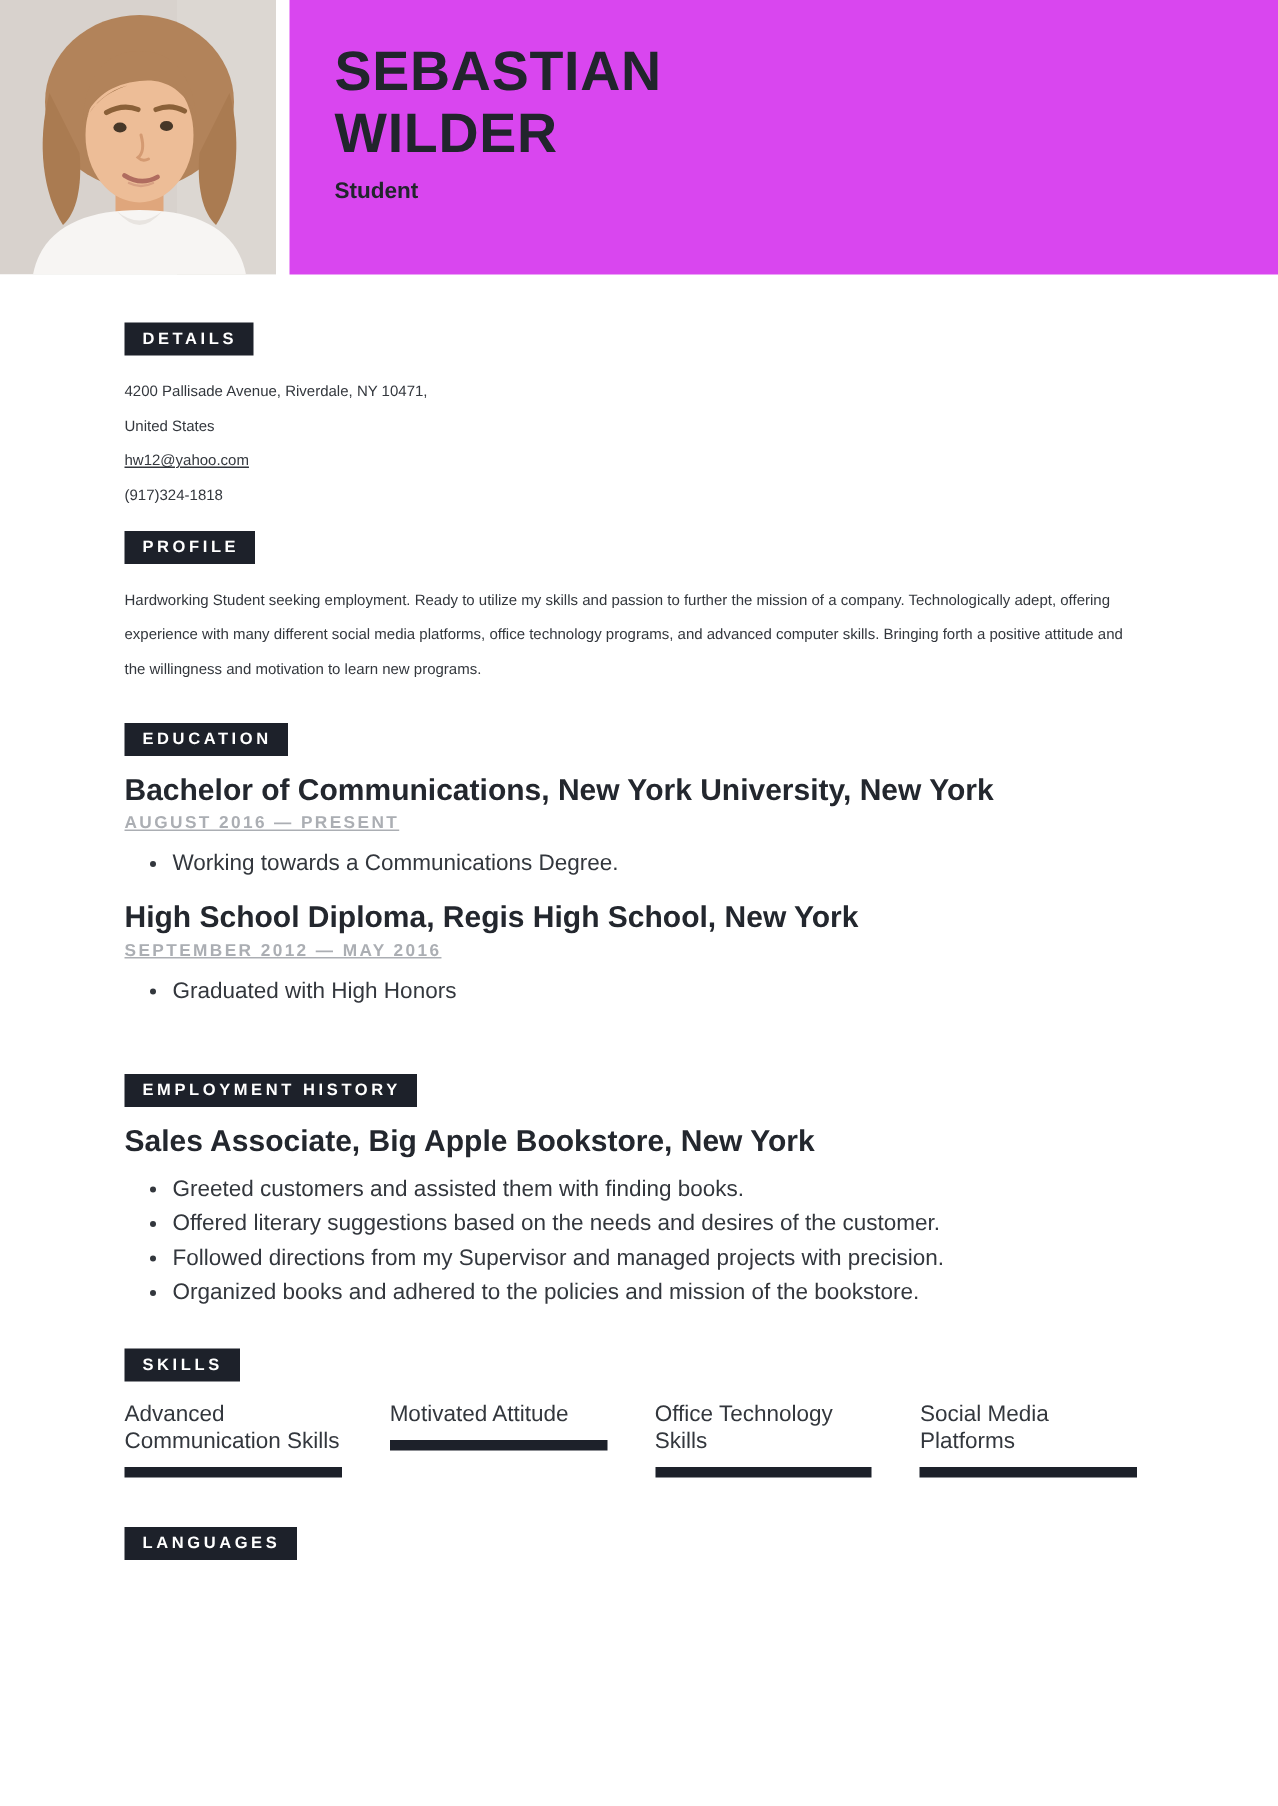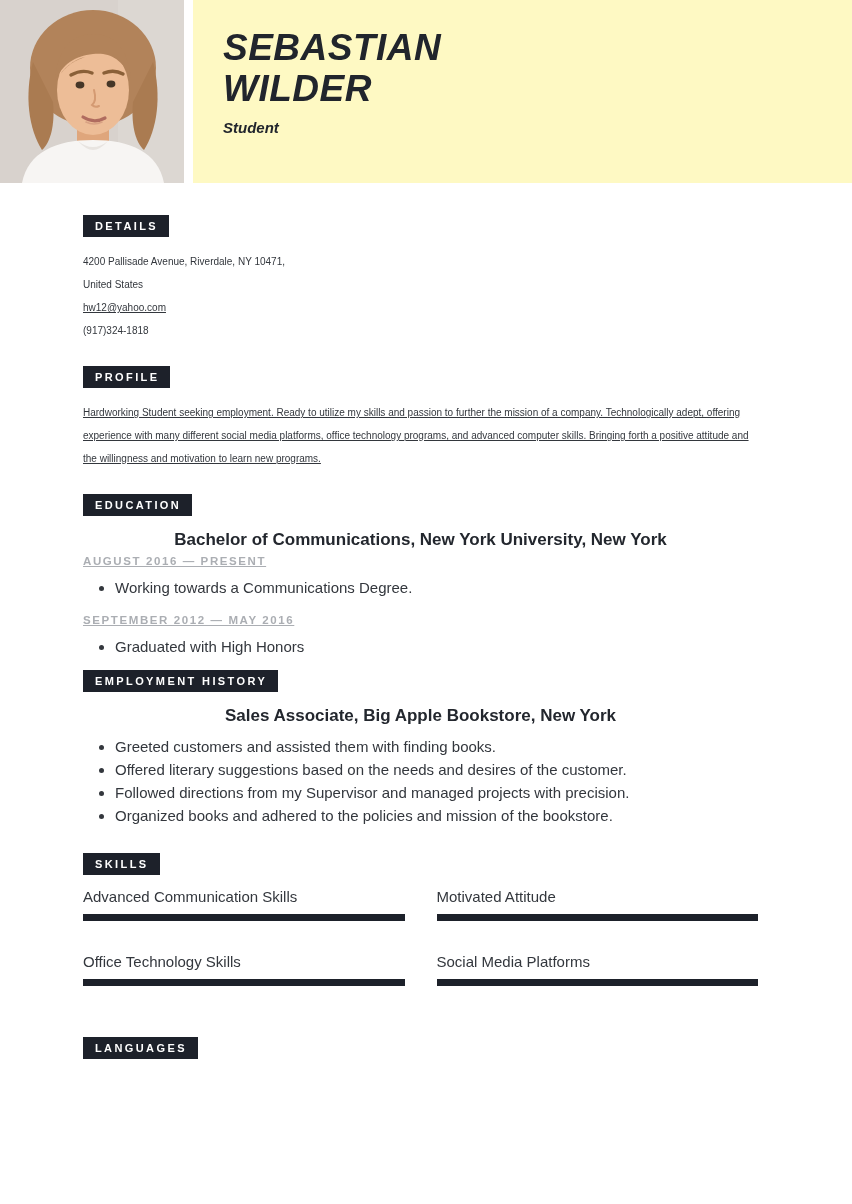--- a/index.html
+++ b/index.html
@@ -38,49 +38,49 @@
     display: inline-block;
     background: #1d212a; color: #ffffff;
     font-size: 11px; font-weight: 700; letter-spacing: 2.4px;
     padding: 5px 11px 4px 12px;
     line-height: 13px;
   }
 
   .body-text { font-size: 10px; line-height: 23px; color: #33373d; }
 
   .sec-details  { margin-top: 32px; }
-  .sec-profile  { margin-top: 24px; text-decoration: underline; }
+  .sec-profile  { margin-top: 12px; }
   .sec-education{ margin-top: 24px; }
-  .sec-employment{ margin-top: 12px; }
+  .sec-employment{ margin-top: 44px; }
   .sec-skills   { margin-top: 26px; }
-  .sec-languages{ margin-top: 51px; }
+  .sec-languages{ margin-top: 33px; }
 
   .after-label { margin-top: 13px; }
 
   .contact-line { display: block; }
   .email-link { color: #33373d; text-decoration: underline; cursor: pointer; }
 
   .profile-text { max-width: 700px; }
 
   .entry { margin-top: 13px; }
   .entry + .entry { margin-top: 15px; }
-  .entry-title { font-size: 17px; font-weight: 700; color: #23272e; line-height: 21px; text-align: center; }
+  .entry-title { font-size: 20px; font-weight: 700; color: #23272e; line-height: 21px; }
   .entry-dates {
     margin-top: 5px;
     font-size: 11.5px; font-weight: 600; letter-spacing: 1.6px;
     color: #abaeb3;
     text-decoration: underline;
   }
   ul.bullets { margin: 9px 0 0 0; padding-left: 32px; list-style: disc; }
   ul.bullets li { font-size: 15px; line-height: 23px; color: #33373d; }
 
   
   .two-col {
     display: grid;
-    grid-template-columns: 1fr 1fr;
+    grid-template-columns: 1fr 1fr 1fr 1fr;
     column-gap: 69px;
     row-gap: 12px;
     gap: 32px;
   }
   .meter-item {}
   .meter-name { font-size: 15px; line-height: 18px; color: #33373d; margin-bottom: 8px; }
   .meter-track { height: 7px; background: #ebecee; width: 100%; }
   .meter-fill { height: 7px; background: #1d212a; width: 0%; }
 </style>
 </head>
@@ -111,21 +111,21 @@
 
       <ellipse cx="80" cy="85" rx="4.4" ry="3.4" fill="#463728"></ellipse>
       <ellipse cx="111" cy="84" rx="4.4" ry="3.4" fill="#463728"></ellipse>
 
       <path d="M94 90 q3 11 -2 15 q3 3 7 1" stroke="#d49a72" stroke-width="2" fill="none" stroke-linecap="round"></path>
 
       <path d="M83 117 q11 7 22 1" stroke="#b06c5f" stroke-width="3.2" fill="none" stroke-linecap="round"></path>
       <path d="M86 122 q8 4 16 0" stroke="#d8a183" stroke-width="1.6" fill="none" stroke-linecap="round"></path>
     </svg>
   </div>
-  <div class="yellow-panel" style="background:#fef9c3;font-style:italic;">
+  <div class="yellow-panel" style="background:#d946ef;">
     <div class="name">
       <div>SEBASTIAN</div>
       <div>WILDER</div>
     </div>
     <div class="job-title">Student</div>
   </div>
 </div>
 
 <div class="content">
 
@@ -149,20 +149,21 @@
 
     <div class="entry">
       <div class="entry-title">Bachelor of Communications, New York University, New York</div>
       <div class="entry-dates">AUGUST 2016 — PRESENT</div>
       <ul class="bullets">
         <li>Working towards a Communications Degree.</li>
       </ul>
     </div>
 
     <div class="entry">
+      <div class="entry-title">High School Diploma, Regis High School, New York</div>
       <div class="entry-dates">SEPTEMBER 2012 — MAY 2016</div>
       <ul class="bullets">
         <li>Graduated with High Honors</li>
       </ul>
     </div>
   </div>
 
   <div class="sec-employment">
     <span class="section-label">EMPLOYMENT HISTORY</span>
 

